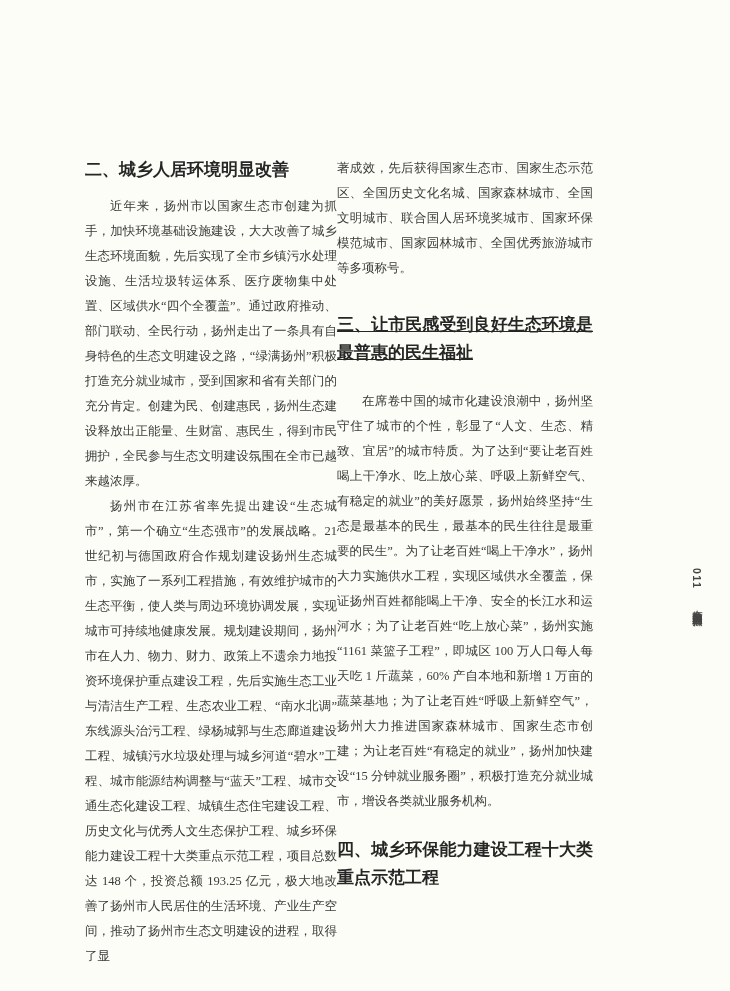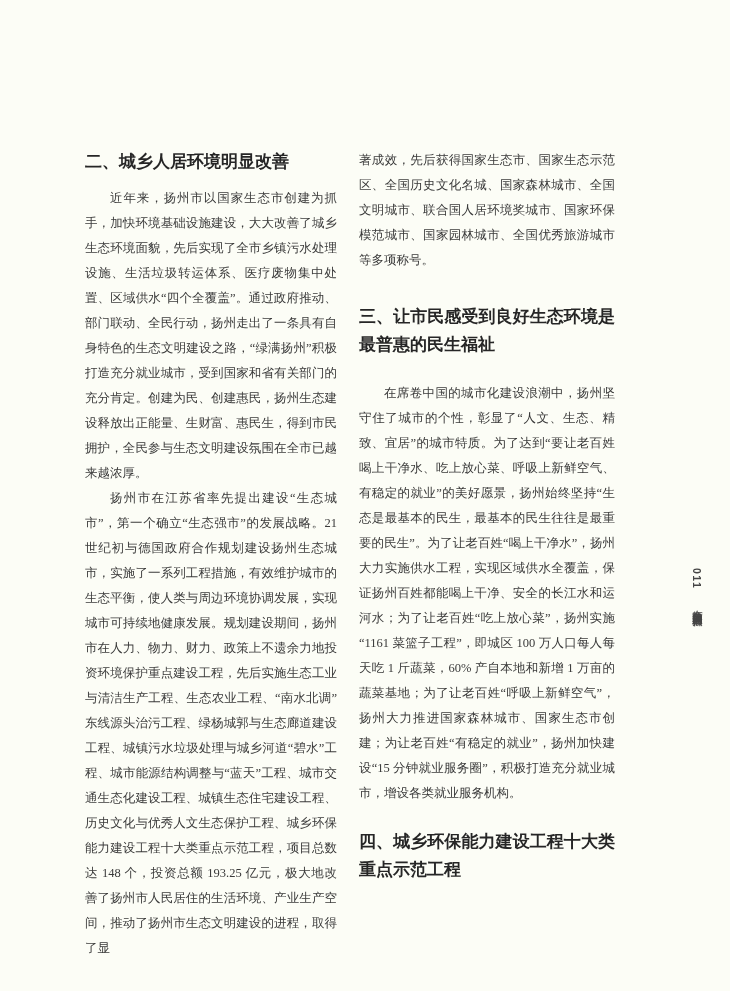--- a/index.html
+++ b/index.html
@@ -11,23 +11,22 @@
   html,body{margin:0;padding:0;background:#e9e9e4;}
   .page{
     position:relative;
     width:730px;height:991px;
     background:var(--bg);
     overflow:hidden;
     font-family:"Liberation Serif","DejaVu Serif",serif;
   }
   .columns{
     position:absolute;
-    left:85px;top:148px;
+    left:85px;top:156px;
     display:flex;
-    gap:22px;
   }
   .col{display:block;}
   .col-left{width:252px;}
   .col-right{width:256px;}
   p{
     margin:0;
     font-size:12.5px;
     line-height:25px;
     text-align:justify;
     color:var(--text);
@@ -36,21 +35,21 @@
   p.indent{text-indent:2em;}
   h2{
     margin:0;
     font-size:17px;
     line-height:28px;
     font-weight:700;
     color:var(--heading);
     text-align:justify;
   }
   .h-first{margin:0 0 10px 0;}
-  .h-mid{margin:30px 0 22px 0;}
+  .h-mid{margin:30px 0 22px 0;text-decoration:underline;}
   .h-last{margin:22px 0 12px 0;}
   .margin-strip{
     position:absolute;
     top:568px;
     right:26px;
     display:flex;
     flex-direction:column;
     align-items:center;
     gap:13px;
   }

